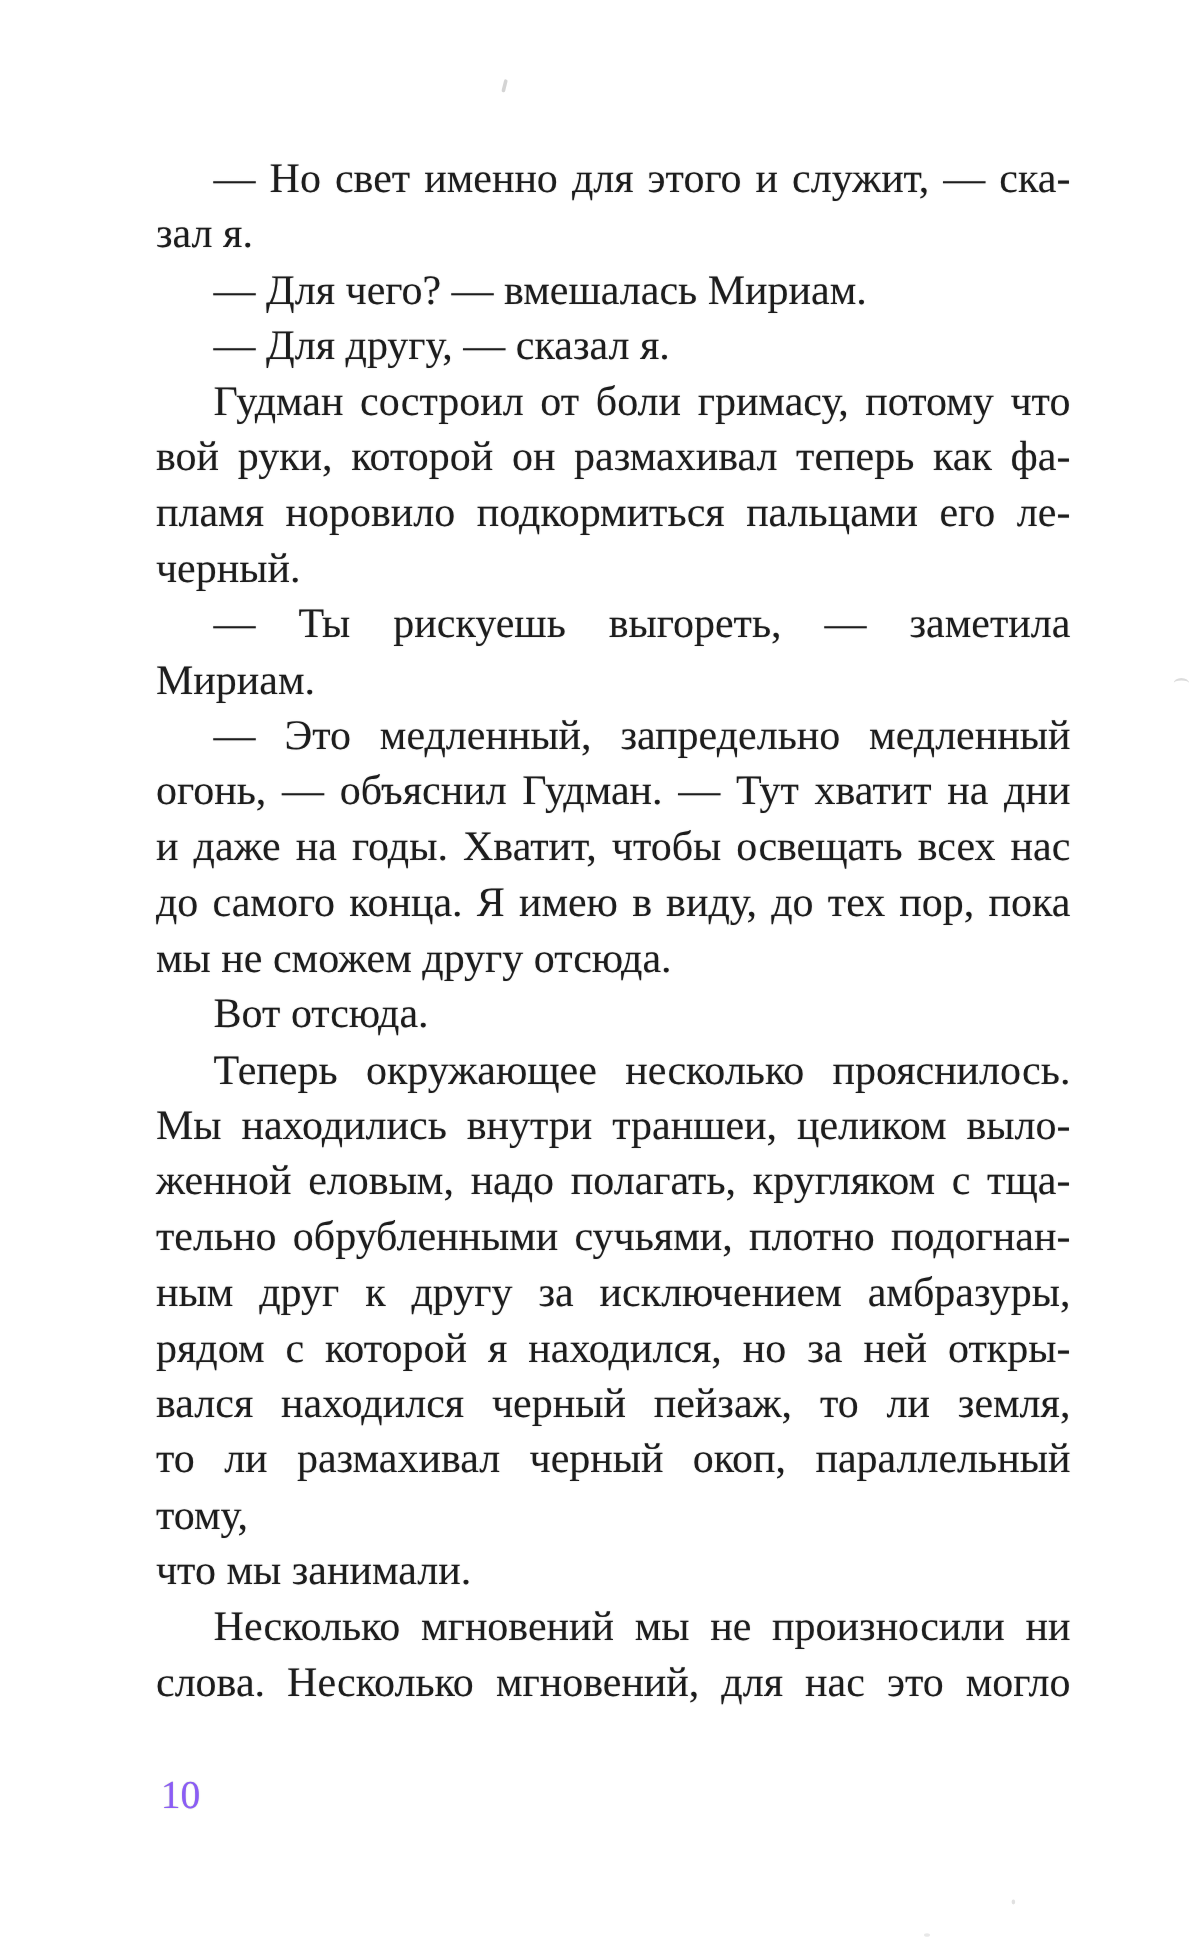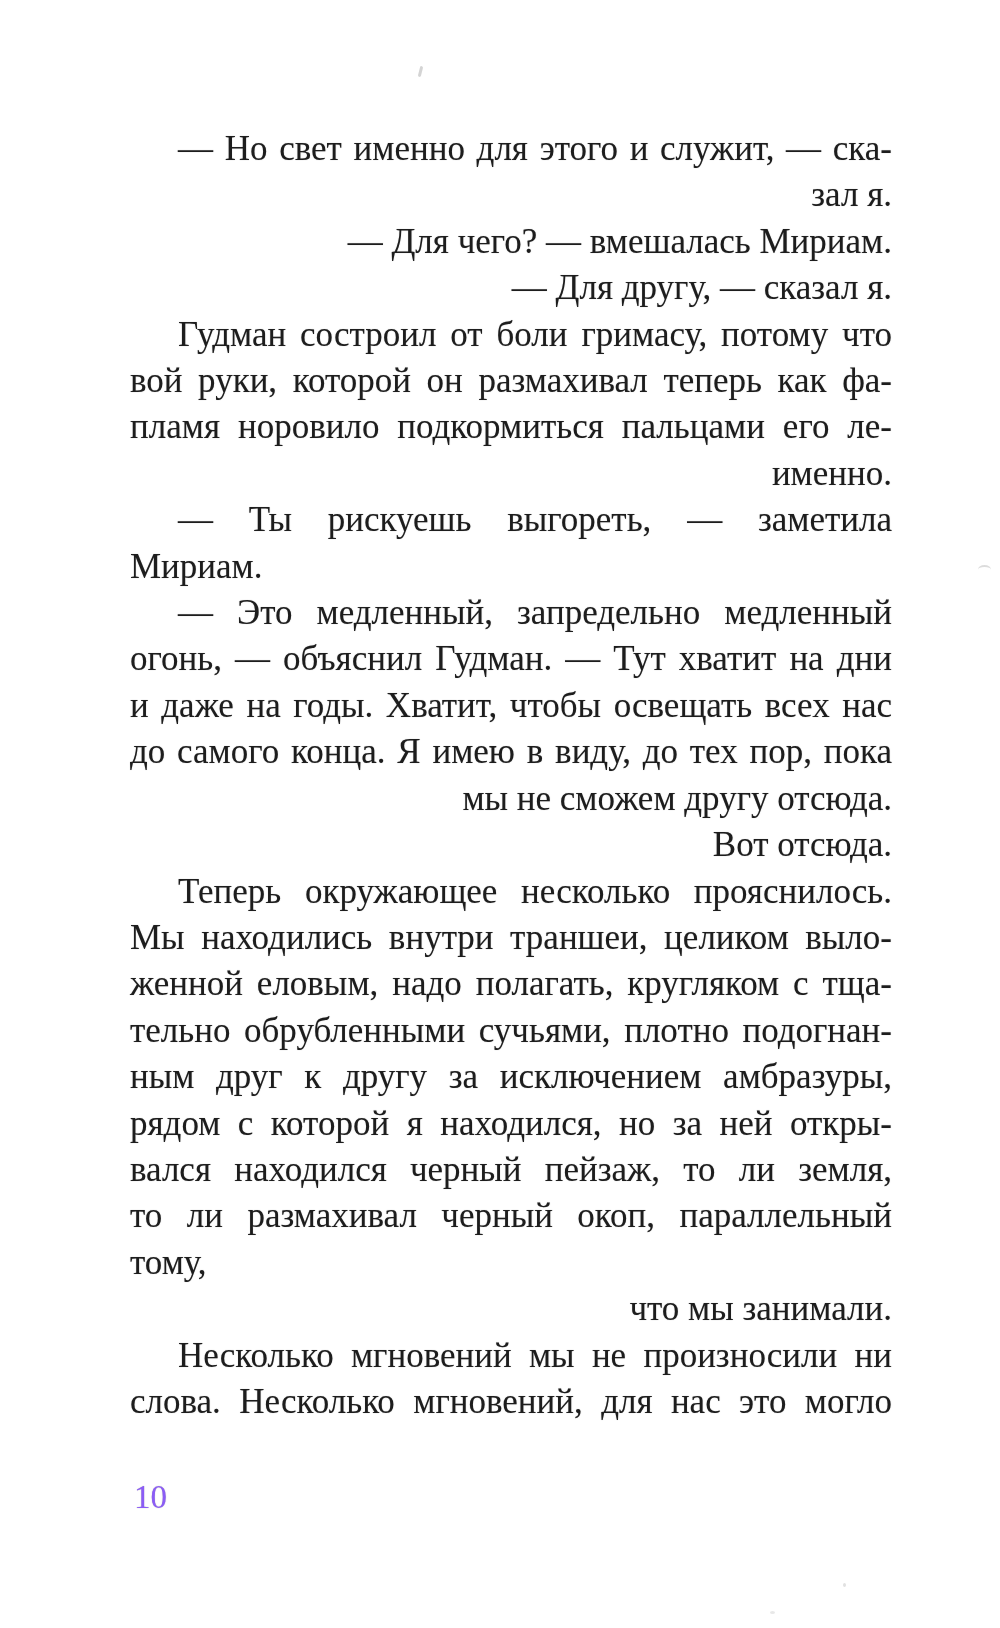--- a/index.html
+++ b/index.html
@@ -20,21 +20,21 @@
     top: 126px;
     width: 762px;
     font-size: 35px;
     line-height: 46.4px;
     text-shadow: 0 0 1px rgba(40,40,40,0.35);
   }
 
   .para { margin: 0; padding: 0; }
 
   .line {
-    text-align: right;
+    text-align: left;
     white-space: normal;
   }
   .line.just {
     text-align: justify;
     text-align-last: justify;
   }
   .line.indent {
     text-indent: 48px;
   }
 
@@ -103,21 +103,21 @@
       <div class="para">
         <div class="line indent">— Для чего? — вмешалась Мириам.</div>
       </div>
       <div class="para">
         <div class="line indent">— Для другу, — сказал я.</div>
       </div>
       <div class="para">
         <div class="line indent just">Гудман состроил от боли гримасу, потому что</div>
         <div class="line just">вой руки, которой он размахивал теперь как фа-</div>
         <div class="line just">пламя норовило подкормиться пальцами его ле-</div>
-        <div class="line">именно.</div>
+        <div class="line">черный.</div>
       </div>
       <div class="para">
         <div class="line indent just">— Ты рискуешь выгореть, — заметила Мириам.</div>
       </div>
       <div class="para">
         <div class="line indent just">— Это медленный, запредельно медленный</div>
         <div class="line just">огонь, — объяснил Гудман. — Тут хватит на дни</div>
         <div class="line just">и даже на годы. Хватит, чтобы освещать всех нас</div>
         <div class="line just">до самого конца. Я имею в виду, до тех пор, пока</div>
         <div class="line">мы не сможем другу отсюда.</div>

